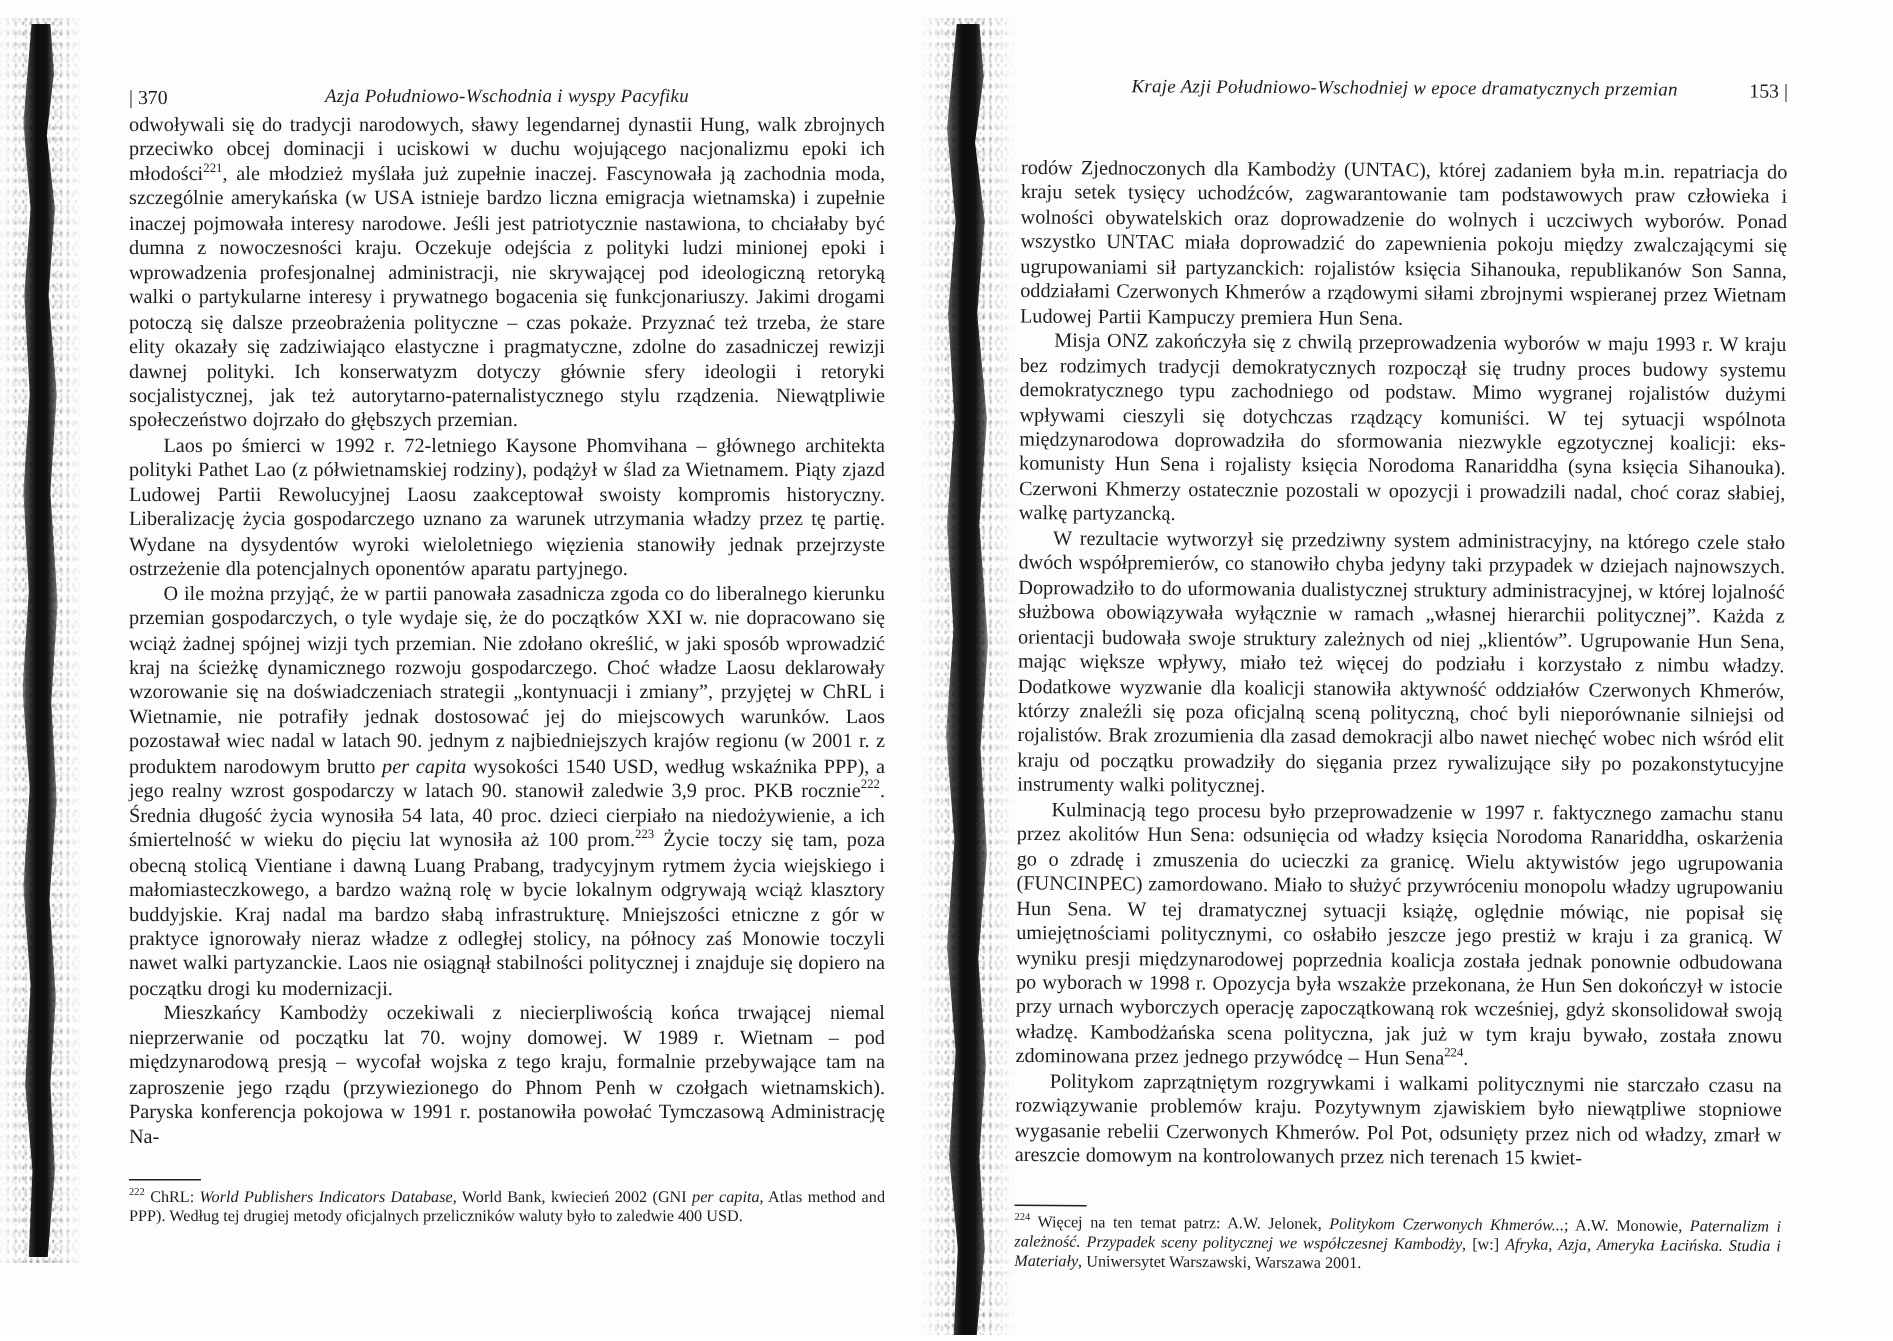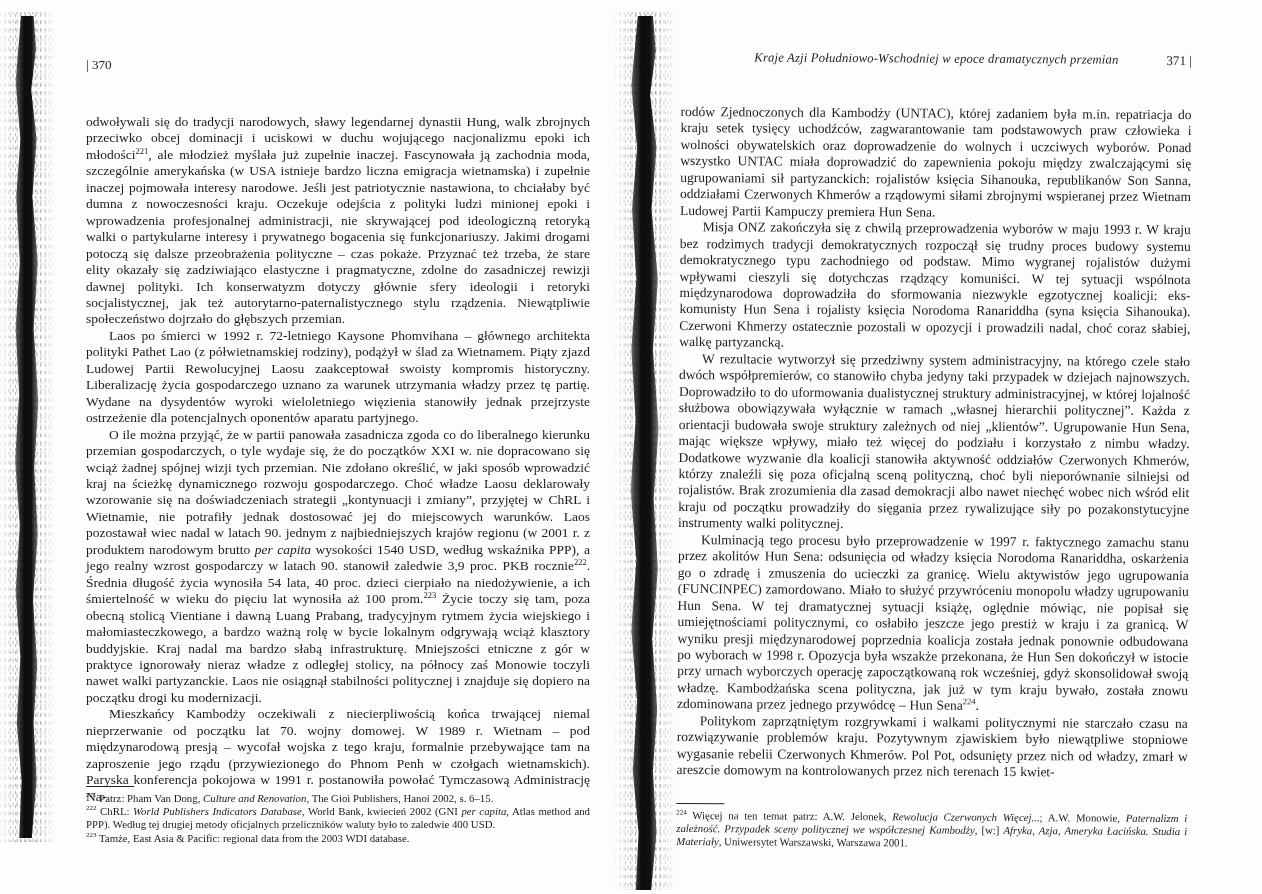--- a/index.html
+++ b/index.html
@@ -44,21 +44,21 @@
   .page-right { left:681px; top:50px; width:511px; height:840px;
                 transform:rotate(.35deg); transform-origin:top left; }
 
   .hdr { position:relative; height:18px; font-size:13px; }
   .hdr .title { display:block; width:100%; text-align:center;
                 font-style:italic; font-size:12.6px; letter-spacing:.2px; }
   .hdr .num   { position:absolute; top:0; font-style:normal; font-size:13.2px; }
   .page-left  .num { left:0; }
   .page-right .num { right:0; }
 
-  .bodytext { margin-top:39px; }
+  .bodytext { }
   .page-right .bodytext { margin-top:36px; }
 
   .para { margin:0; text-align:justify; font-size:13.5px; line-height:16.45px;
           word-spacing:.4px; }
   .para.indent { text-indent:1.7em; }
   .para i { font-style:italic; }
   sup { font-size:8.5px; line-height:0; vertical-align:super; letter-spacing:0; }
 
   .footnotes { position:absolute; left:0; right:0; }
   .page-left  .footnotes { top:729px; }
@@ -78,50 +78,49 @@
     <div class="core"></div>
   </div>
   <div class="band band-gutter">
     <div class="speckle"></div>
     <div class="core"></div>
   </div>
 
   <div class="page page-left">
     <div class="hdr">
       <span class="num">| 370</span>
+      <span class="title">Azja Południowo-Wschodnia i wyspy Pacyfiku</span>
     </div>
     <div class="bodytext">
         <p class="para"><span>odwoływali się do tradycji narodowych, sławy legendarnej dynastii Hung, walk zbrojnych przeciwko obcej dominacji i uciskowi w duchu wojującego nacjonalizmu epoki ich młodości</span><sup>221</sup><span>, ale młodzież myślała już zupełnie inaczej. Fascynowała ją zachodnia moda, szczególnie amerykańska (w USA istnieje bardzo liczna emigracja wietnamska) i zupełnie inaczej pojmowała interesy narodowe. Jeśli jest patriotycznie nastawiona, to chciałaby być dumna z nowoczesności kraju. Oczekuje odejścia z polityki ludzi minionej epoki i wprowadzenia profesjonalnej administracji, nie skrywającej pod ideologiczną retoryką walki o partykularne interesy i prywatnego bogacenia się funkcjonariuszy. Jakimi drogami potoczą się dalsze przeobrażenia polityczne – czas pokaże. Przyznać też trzeba, że stare elity okazały się zadziwiająco elastyczne i pragmatyczne, zdolne do zasadniczej rewizji dawnej polityki. Ich konserwatyzm dotyczy głównie sfery ideologii i retoryki socjalistycznej, jak też autorytarno-paternalistycznego stylu rządzenia. Niewątpliwie społeczeństwo dojrzało do głębszych przemian.</span></p>
         <p class="para indent"><span>Laos po śmierci w 1992 r. 72-letniego Kaysone Phomvihana – głównego architekta polityki Pathet Lao (z półwietnamskiej rodziny), podążył w ślad za Wietnamem. Piąty zjazd Ludowej Partii Rewolucyjnej Laosu zaakceptował swoisty kompromis historyczny. Liberalizację życia gospodarczego uznano za warunek utrzymania władzy przez tę partię. Wydane na dysydentów wyroki wieloletniego więzienia stanowiły jednak przejrzyste ostrzeżenie dla potencjalnych oponentów aparatu partyjnego.</span></p>
         <p class="para indent"><span>O ile można przyjąć, że w partii panowała zasadnicza zgoda co do liberalnego kierunku przemian gospodarczych, o tyle wydaje się, że do początków XXI w. nie dopracowano się wciąż żadnej spójnej wizji tych przemian. Nie zdołano określić, w jaki sposób wprowadzić kraj na ścieżkę dynamicznego rozwoju gospodarczego. Choć władze Laosu deklarowały wzorowanie się na doświadczeniach strategii „kontynuacji i zmiany”, przyjętej w ChRL i Wietnamie, nie potrafiły jednak dostosować jej do miejscowych warunków. Laos pozostawał wiec nadal w latach 90. jednym z najbiedniejszych krajów regionu (w 2001 r. z produktem narodowym brutto </span><i>per capita</i><span> wysokości 1540 USD, według wskaźnika PPP), a jego realny wzrost gospodarczy w latach 90. stanowił zaledwie 3,9 proc. PKB rocznie</span><sup>222</sup><span>. Średnia długość życia wynosiła 54 lata, 40 proc. dzieci cierpiało na niedożywienie, a ich śmiertelność w wieku do pięciu lat wynosiła aż 100 prom.</span><sup>223</sup><span> Życie toczy się tam, poza obecną stolicą Vientiane i dawną Luang Prabang, tradycyjnym rytmem życia wiejskiego i małomiasteczkowego, a bardzo ważną rolę w bycie lokalnym odgrywają wciąż klasztory buddyjskie. Kraj nadal ma bardzo słabą infrastrukturę. Mniejszości etniczne z gór w praktyce ignorowały nieraz władze z odległej stolicy, na północy zaś Monowie toczyli nawet walki partyzanckie. Laos nie osiągnął stabilności politycznej i znajduje się dopiero na początku drogi ku modernizacji.</span></p>
         <p class="para indent"><span>Mieszkańcy Kambodży oczekiwali z niecierpliwością końca trwającej niemal nieprzerwanie od początku lat 70. wojny domowej. W 1989 r. Wietnam – pod międzynarodową presją – wycofał wojska z tego kraju, formalnie przebywające tam na zaproszenie jego rządu (przywiezionego do Phnom Penh w czołgach wietnamskich). Paryska konferencja pokojowa w 1991 r. postanowiła powołać Tymczasową Administrację Na-</span></p>
       </div>
     <div class="footnotes">
       <div class="fnrule"></div>
       <div>
-          <p class="fn"><sup>221</sup><span> Patrz: Pham Van Dong, </span><i>Culture and Renovation</i><span>, The Gioi Publishers, Hanoi 2002, s. 6–15.</span></p>
           <p class="fn"><sup>222</sup><span> ChRL: </span><i>World Publishers Indicators Database</i><span>, World Bank, kwiecień 2002 (GNI </span><i>per capita</i><span>, Atlas method and PPP). Według tej drugiej metody oficjalnych przeliczników waluty było to zaledwie 400 USD.</span></p>
-          <p class="fn"><sup>223</sup><span> Tamże, East Asia &amp; Pacific: regional data from the 2003 WDI database.</span></p>
         </div>
     </div>
   </div>
 
   <div class="page page-right">
     <div class="hdr">
       <span class="title">Kraje Azji Południowo-Wschodniej w epoce dramatycznych przemian</span>
-      <span class="num">371 |</span>
+      <span class="num">153 |</span>
     </div>
     <div class="bodytext">
         <p class="para"><span>rodów Zjednoczonych dla Kambodży (UNTAC), której zadaniem była m.in. repatriacja do kraju setek tysięcy uchodźców, zagwarantowanie tam podstawowych praw człowieka i wolności obywatelskich oraz doprowadzenie do wolnych i uczciwych wyborów. Ponad wszystko UNTAC miała doprowadzić do zapewnienia pokoju między zwalczającymi się ugrupowaniami sił partyzanckich: rojalistów księcia Sihanouka, republikanów Son Sanna, oddziałami Czerwonych Khmerów a rządowymi siłami zbrojnymi wspieranej przez Wietnam Ludowej Partii Kampuczy premiera Hun Sena.</span></p>
         <p class="para indent"><span>Misja ONZ zakończyła się z chwilą przeprowadzenia wyborów w maju 1993 r. W kraju bez rodzimych tradycji demokratycznych rozpoczął się trudny proces budowy systemu demokratycznego typu zachodniego od podstaw. Mimo wygranej rojalistów dużymi wpływami cieszyli się dotychczas rządzący komuniści. W tej sytuacji wspólnota międzynarodowa doprowadziła do sformowania niezwykle egzotycznej koalicji: eks-komunisty Hun Sena i rojalisty księcia Norodoma Ranariddha (syna księcia Sihanouka). Czerwoni Khmerzy ostatecznie pozostali w opozycji i prowadzili nadal, choć coraz słabiej, walkę partyzancką.</span></p>
         <p class="para indent"><span>W rezultacie wytworzył się przedziwny system administracyjny, na którego czele stało dwóch współpremierów, co stanowiło chyba jedyny taki przypadek w dziejach najnowszych. Doprowadziło to do uformowania dualistycznej struktury administracyjnej, w której lojalność służbowa obowiązywała wyłącznie w ramach „własnej hierarchii politycznej”. Każda z orientacji budowała swoje struktury zależnych od niej „klientów”. Ugrupowanie Hun Sena, mając większe wpływy, miało też więcej do podziału i korzystało z nimbu władzy. Dodatkowe wyzwanie dla koalicji stanowiła aktywność oddziałów Czerwonych Khmerów, którzy znaleźli się poza oficjalną sceną polityczną, choć byli nieporównanie silniejsi od rojalistów. Brak zrozumienia dla zasad demokracji albo nawet niechęć wobec nich wśród elit kraju od początku prowadziły do sięgania przez rywalizujące siły po pozakonstytucyjne instrumenty walki politycznej.</span></p>
         <p class="para indent"><span>Kulminacją tego procesu było przeprowadzenie w 1997 r. faktycznego zamachu stanu przez akolitów Hun Sena: odsunięcia od władzy księcia Norodoma Ranariddha, oskarżenia go o zdradę i zmuszenia do ucieczki za granicę. Wielu aktywistów jego ugrupowania (FUNCINPEC) zamordowano. Miało to służyć przywróceniu monopolu władzy ugrupowaniu Hun Sena. W tej dramatycznej sytuacji książę, oględnie mówiąc, nie popisał się umiejętnościami politycznymi, co osłabiło jeszcze jego prestiż w kraju i za granicą. W wyniku presji międzynarodowej poprzednia koalicja została jednak ponownie odbudowana po wyborach w 1998 r. Opozycja była wszakże przekonana, że Hun Sen dokończył w istocie przy urnach wyborczych operację zapoczątkowaną rok wcześniej, gdyż skonsolidował swoją władzę. Kambodżańska scena polityczna, jak już w tym kraju bywało, została znowu zdominowana przez jednego przywódcę – Hun Sena</span><sup>224</sup><span>.</span></p>
         <p class="para indent"><span>Politykom zaprzątniętym rozgrywkami i walkami politycznymi nie starczało czasu na rozwiązywanie problemów kraju. Pozytywnym zjawiskiem było niewątpliwe stopniowe wygasanie rebelii Czerwonych Khmerów. Pol Pot, odsunięty przez nich od władzy, zmarł w areszcie domowym na kontrolowanych przez nich terenach 15 kwiet-</span></p>
       </div>
     <div class="footnotes">
       <div class="fnrule"></div>
       <div>
-          <p class="fn"><sup>224</sup><span> Więcej na ten temat patrz: A.W. Jelonek, </span><i>Rewolucja Czerwonych Więcej...</i><span>; A.W. Monowie, </span><i>Paternalizm i zależność. Przypadek sceny politycznej we współczesnej Kambodży</i><span>, [w:] </span><i>Afryka, Azja, Ameryka Łacińska. Studia i Materiały</i><span>, Uniwersytet Warszawski, Warszawa 2001.</span></p>
+          <p class="fn"><sup>224</sup><span> Więcej na ten temat patrz: A.W. Jelonek, </span><i>Politykom Czerwonych Khmerów...</i><span>; A.W. Monowie, </span><i>Paternalizm i zależność. Przypadek sceny politycznej we współczesnej Kambodży</i><span>, [w:] </span><i>Afryka, Azja, Ameryka Łacińska. Studia i Materiały</i><span>, Uniwersytet Warszawski, Warszawa 2001.</span></p>
         </div>
     </div>
   </div>
 
 </div>
 
 </body></html>

